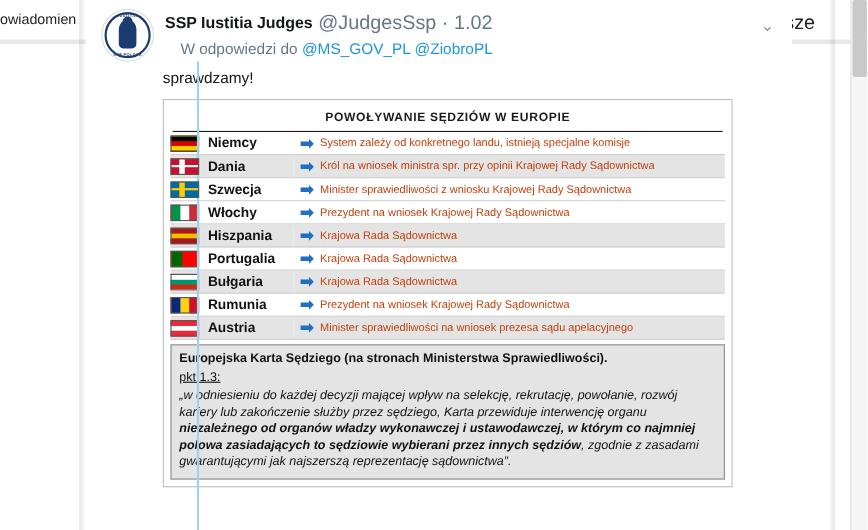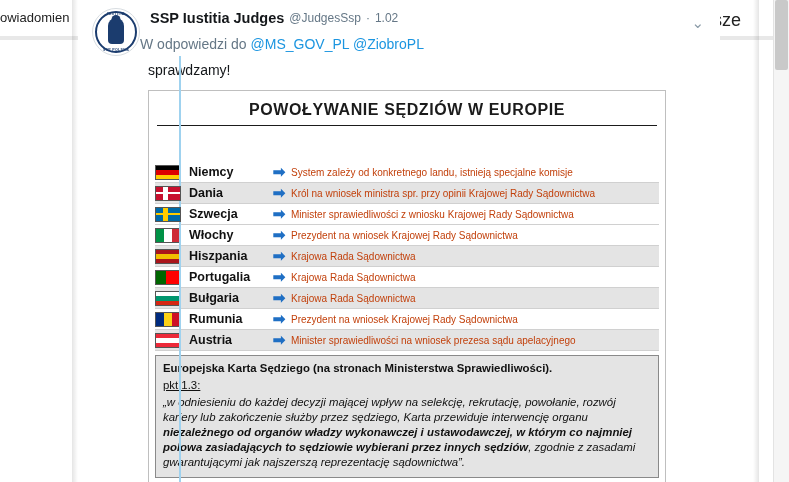--- a/index.html
+++ b/index.html
@@ -155,32 +155,32 @@
     flex-wrap: nowrap;
     padding-top: 2px;
   }
   .display-name {
     font-weight: bold;
     font-size: 14.5px;
     color: #14171a;
   }
   .handle, .dot, .time {
     color: #657786;
-    font-size: 12px;
+    font-size: 18px;
   }
   .caret {
     position: absolute;
     right: 2px;
     top: 6px;
     color: #8899a6;
     font-size: 15px;
     cursor: pointer;
   }
   .reply-line {
-    margin-left: 48px;
+    margin-left: 72px;
     margin-top: -20px;
     font-size: 14px;
     color: #657786;
   }
   .reply-line a {
     color: #1b95e0;
     text-decoration: none;
   }
   .tweet-text {
     margin-left: 56px;
@@ -205,32 +205,31 @@
     margin-top: 12px;
     width: 518px;
     border: 1px solid #bfbfbf;
     background: #ffffff;
     box-sizing: border-box;
     padding: 4px 6px 6px 6px;
   }
   .img-title {
     text-align: center;
     font-weight: bold;
-    font-size: 16px;
+    font-size: 11px;
     letter-spacing: 0.6px;
     color: #1b1b1b;
     padding: 6px 0 6px 0;
     border-bottom: 1px solid #1b1b1b;
     margin: 0 2px 0 2px;
   }
   table.countries {
     width: 100%;
     border-collapse: collapse;
     font-size: 12px;
-    margin-top: 36px;
   }
   table.countries tr.alt td {
     background: #e4e4e4;
   }
   table.countries td {
     padding: 1px 0;
     vertical-align: middle;
     border-bottom: 1px solid #d0d0d0;
   }
   td.flag-cell {

